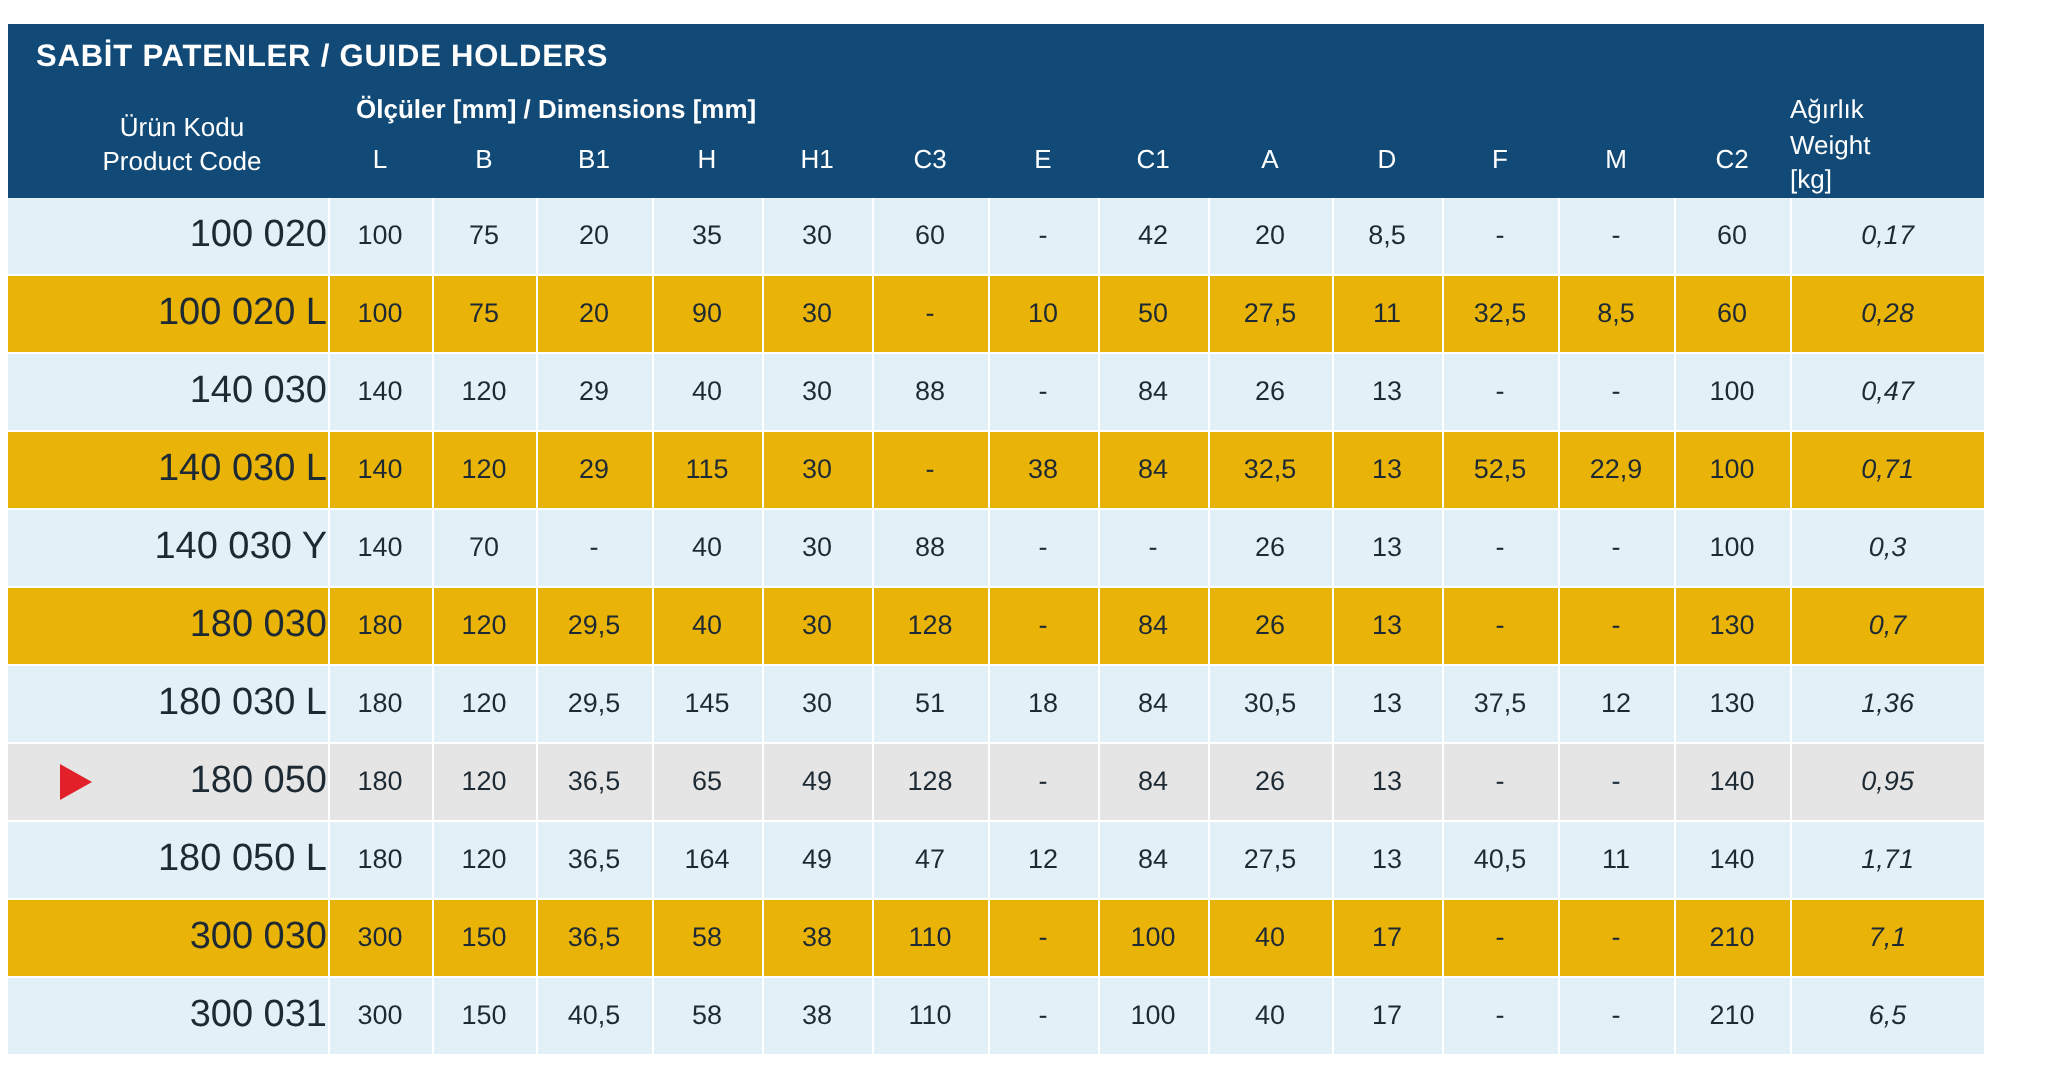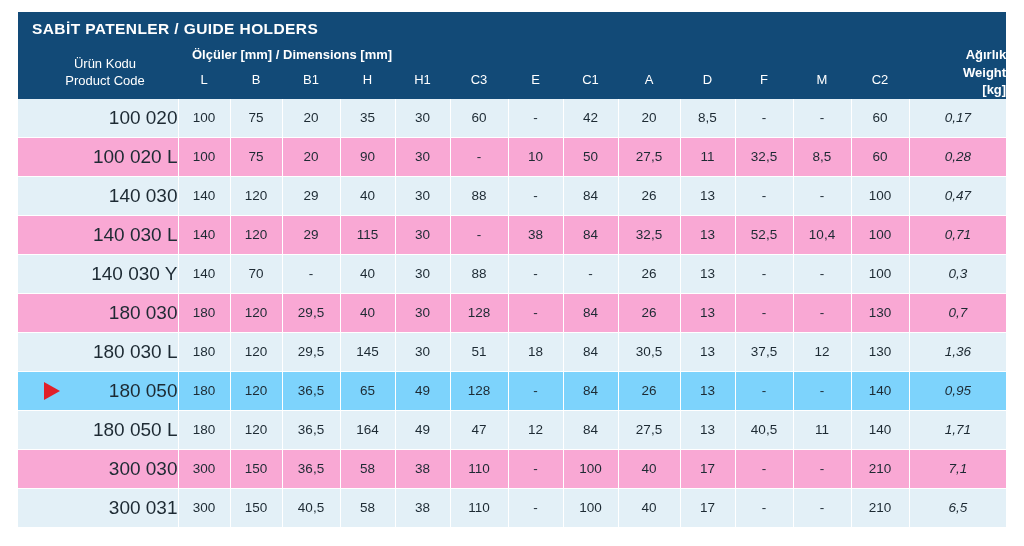--- a/index.html
+++ b/index.html
@@ -8,21 +8,21 @@
     background: #ffffff;
   }
   body {
     width: 1024px;
     height: 546px;
     font-family: "Liberation Sans", sans-serif;
     overflow: hidden;
   }
   .table-wrap {
     position: absolute;
-    left: 18px;
+    left: 4px;
     top: 12px;
     width: 812px;
   }
   table.spec {
     border-collapse: collapse;
     width: 988px;
     table-layout: fixed;
   }
   
   .title-row td {
@@ -48,24 +48,23 @@
     vertical-align: middle;
     line-height: 1.35;
   }
   .hdr-dims {
     text-align: left;
     padding-left: 14px !important;
     vertical-align: middle;
     font-weight: bold;
   }
   .hdr-weight {
-    text-align: right;
+    text-align: left;
     vertical-align: middle;
     line-height: 1.35;
-    font-weight: bold;
   }
   .hdr-sub td {
     background: #124a77;
     color: #ffffff;
     border: none;
     font-size: 13px;
     text-align: center;
     padding: 6px 0 9px 0;
     vertical-align: middle;
   }
@@ -74,22 +73,22 @@
     font-size: 13.5px;
     color: #1d2a33;
     text-align: center;
     height: 38px;
     padding: 0;
     border-right: 1px solid #ffffff;
     border-bottom: 1px solid #ffffff;
   }
   tbody td:last-child { border-right: none; font-style: italic; }
   tbody tr.even td { background: #e3f0f7; }
-  tbody tr.odd  td { background: #f9a8d4; }
-  tbody tr.highlight td { background: #7dd3fc; margin-left: 46px; }
+  tbody tr.odd  td { background: #eab308; }
+  tbody tr.highlight td { background: #e5e5e5; margin-left: 46px; }
   td.code-cell {
     text-align: right;
     position: relative;
     font-size: 19px;
   }
   .arrow {
     position: absolute;
     left: 26px;
     top: 50%;
     transform: translateY(-50%);
@@ -212,21 +211,21 @@
           <td>120</td>
           <td>29</td>
           <td>115</td>
           <td>30</td>
           <td>-</td>
           <td>38</td>
           <td>84</td>
           <td>32,5</td>
           <td>13</td>
           <td>52,5</td>
-          <td>10,4</td>
+          <td>22,9</td>
           <td>100</td>
           <td>0,71</td>
         </tr>
         <tr class="even">
           <td class="code-cell"><span>140 030 Y</span></td>
           <td>140</td>
           <td>70</td>
           <td>-</td>
           <td>40</td>
           <td>30</td>

